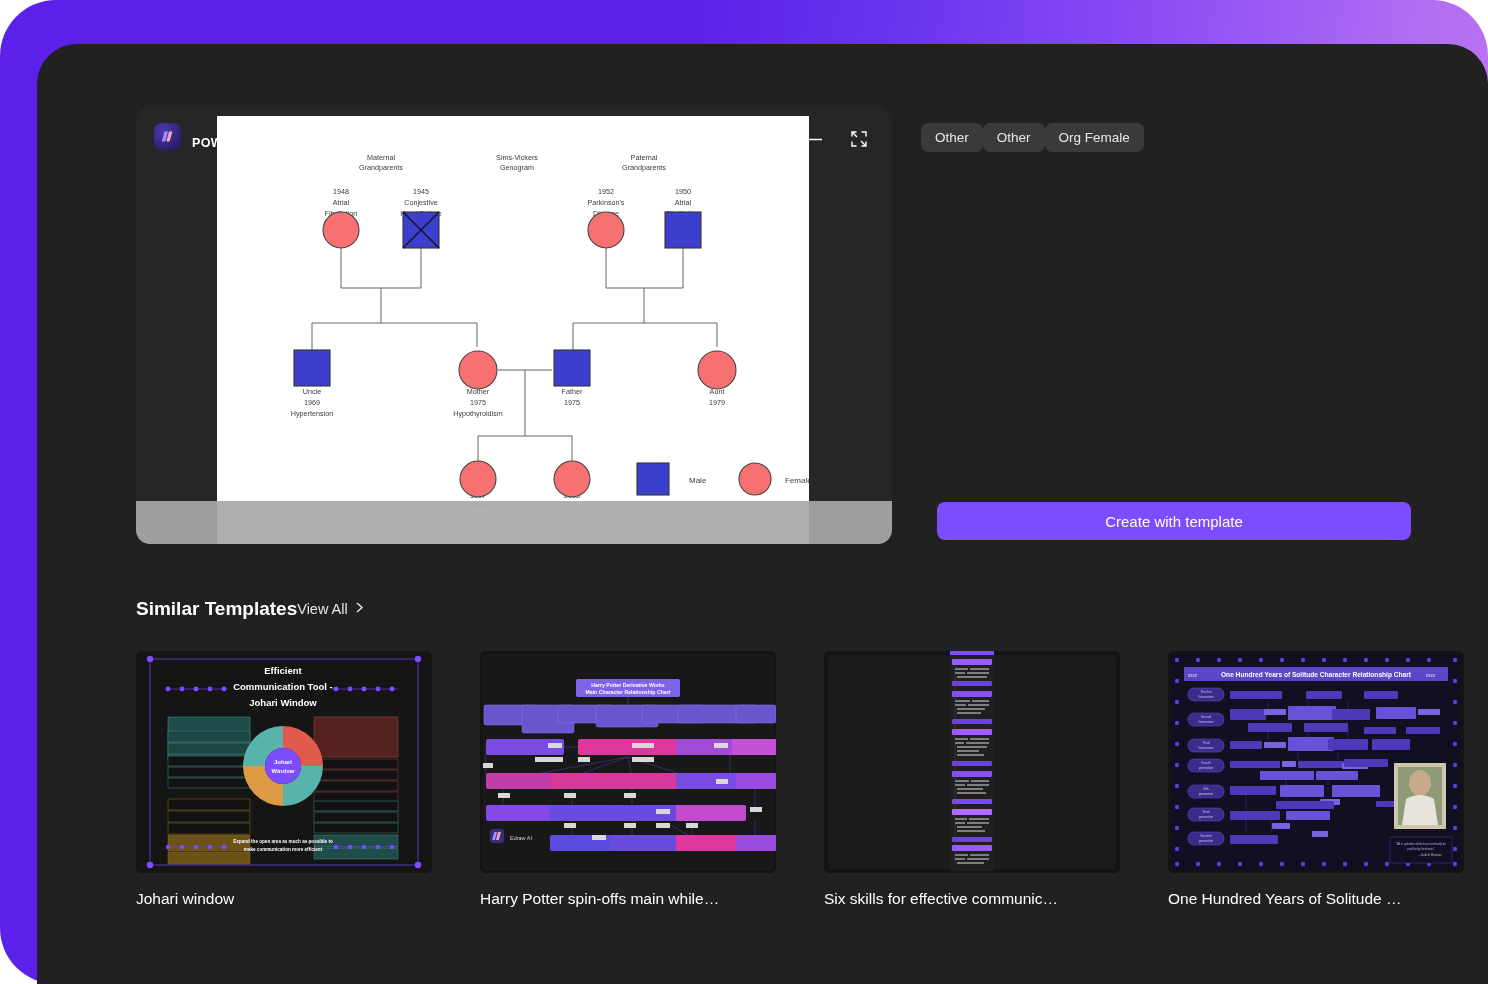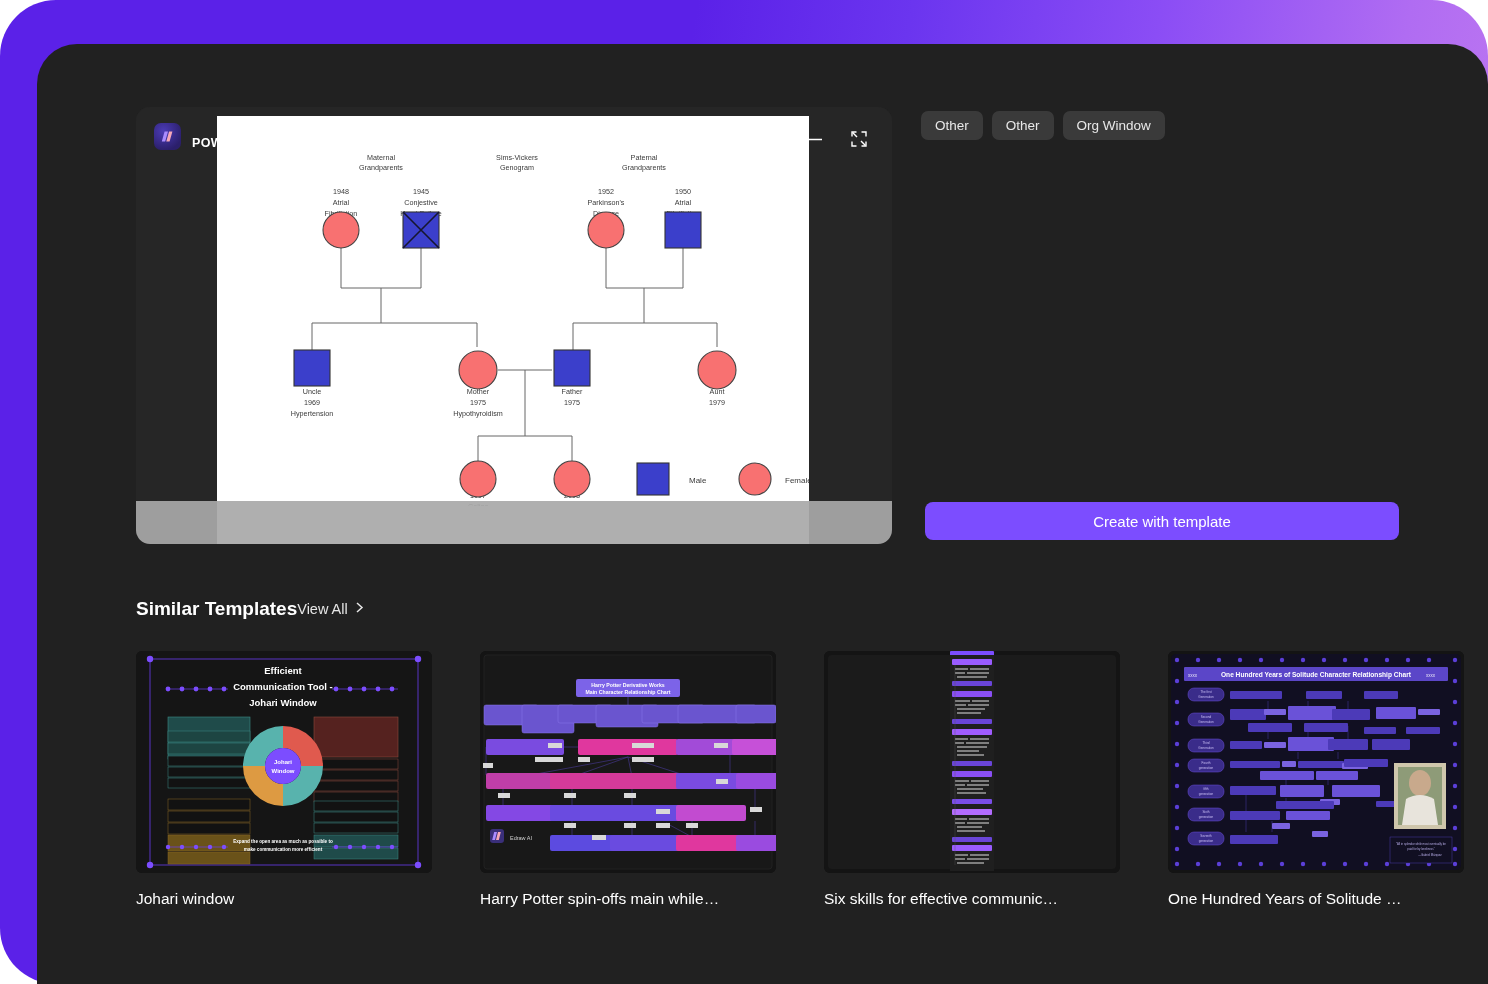--- a/index.html
+++ b/index.html
@@ -118,22 +118,22 @@
     left: 785px; top: 0;
     width: 498px; height: 437px;
   }
   #template-title {
     color: #ffffff;
     font-size: 26px;
     font-weight: bold;
     letter-spacing: 0.2px;
   }
   #tag-row {
-    margin-top: 4px;
-    display: flex; gap: 9px;
+    margin-top: 16px;
+    display: flex; gap: 0;
   }
   .tag-pill {
     background: #3a3a3a;
     color: #e8e8e8;
     font-size: 13.5px;
     padding: 7px 14px;
     border-radius: 7px;
     white-space: nowrap;
     cursor: pointer;
   }
@@ -145,21 +145,21 @@
     width: 43px; height: 43px; border-radius: 50%;
     background: radial-gradient(circle at 32% 28%, #4a3ab0 0%, #2c2069 60%, #1c1442 100%);
     display: flex; align-items: center; justify-content: center;
     flex: 0 0 auto;
   }
   #author-name {
     color: #ffffff; font-size: 17.5px; font-weight: bold;
   }
   #create-btn {
     position: absolute;
-    left: 4px; top: 433px;
+    left: 16px; top: 433px;
     transform: translateY(-100%);
     width: 474px; height: 38px;
     background: #7c4dff;
     border: none; border-radius: 8px;
     color: #ffffff;
     font-family: "Liberation Sans", sans-serif;
     font-size: 15px;
     cursor: pointer;
   }
 
@@ -354,21 +354,21 @@
           </div>
         </div>
       </div>
     </div>
 
     <div id="info-col">
 
       <div id="tag-row">
         <span class="tag-pill">Other</span>
         <span class="tag-pill">Other</span>
-        <span class="tag-pill">Org Window</span>
+        <span class="tag-pill">Org Female</span>
       </div>
 
 
       <button id="create-btn">Create with template</button>
     </div>
   </section>
 
   <section id="similar-section">
     <div id="similar-header">
       <h2 id="similar-title">Similar Templates</h2>

